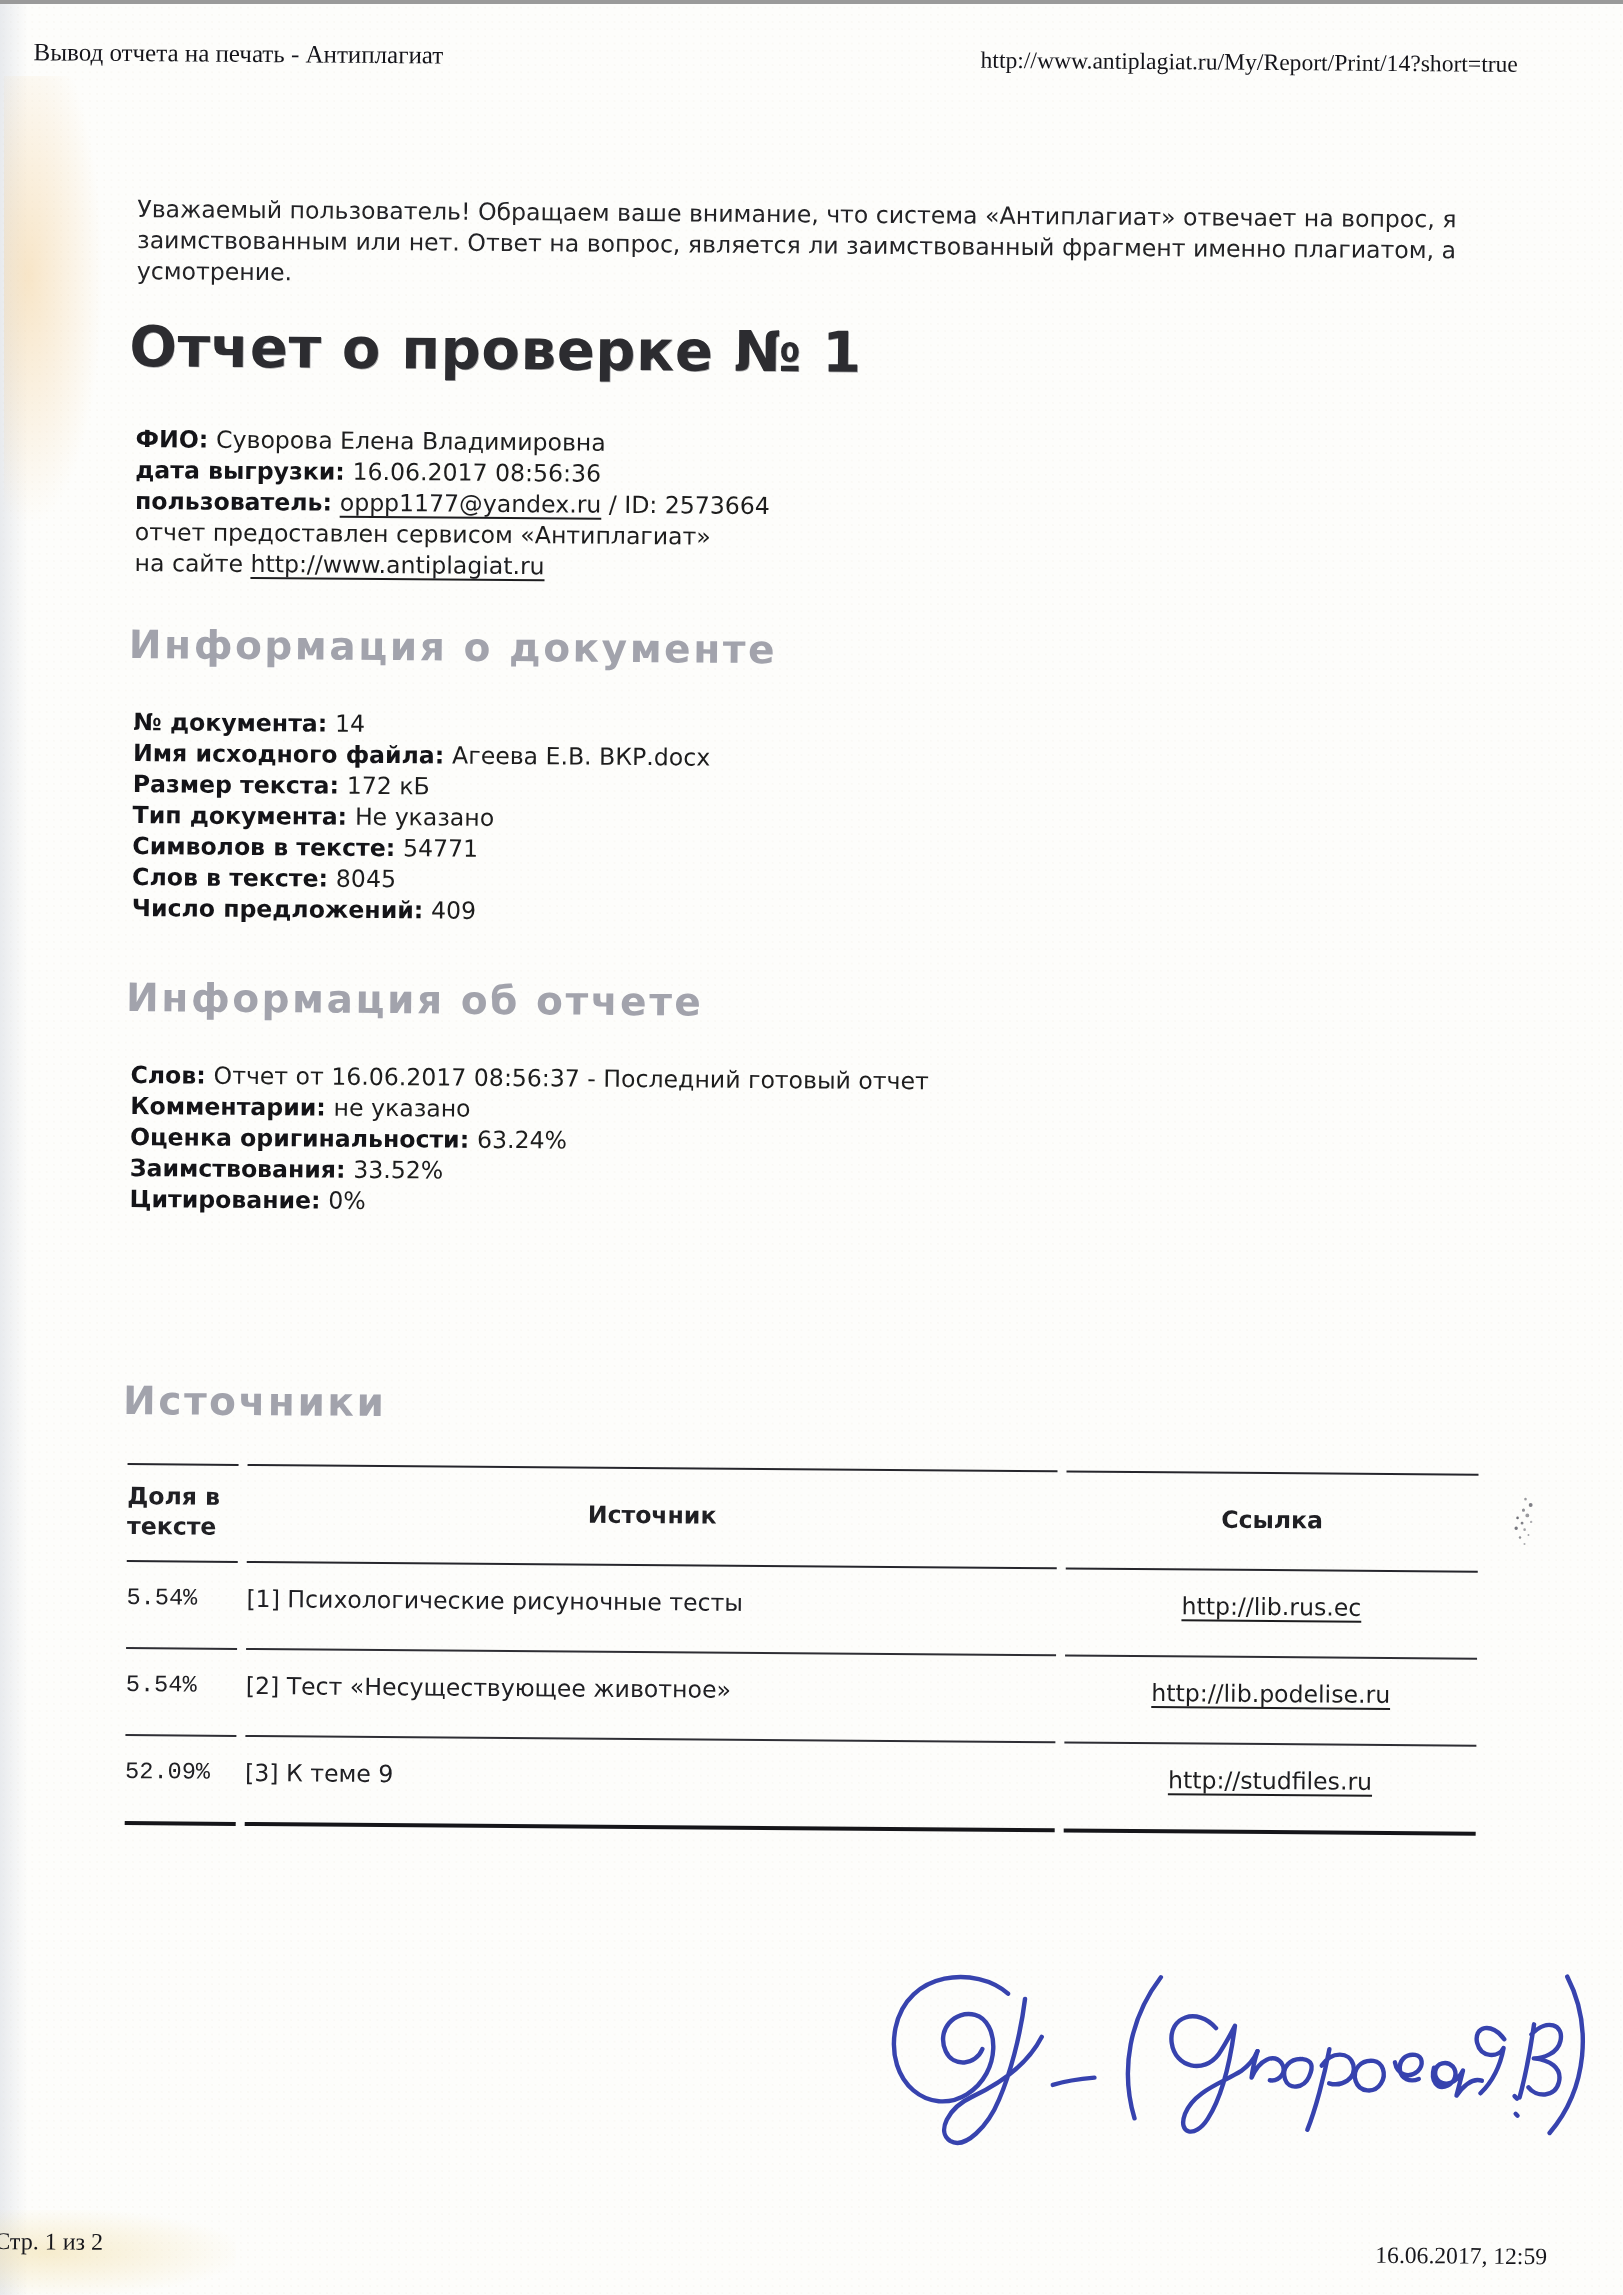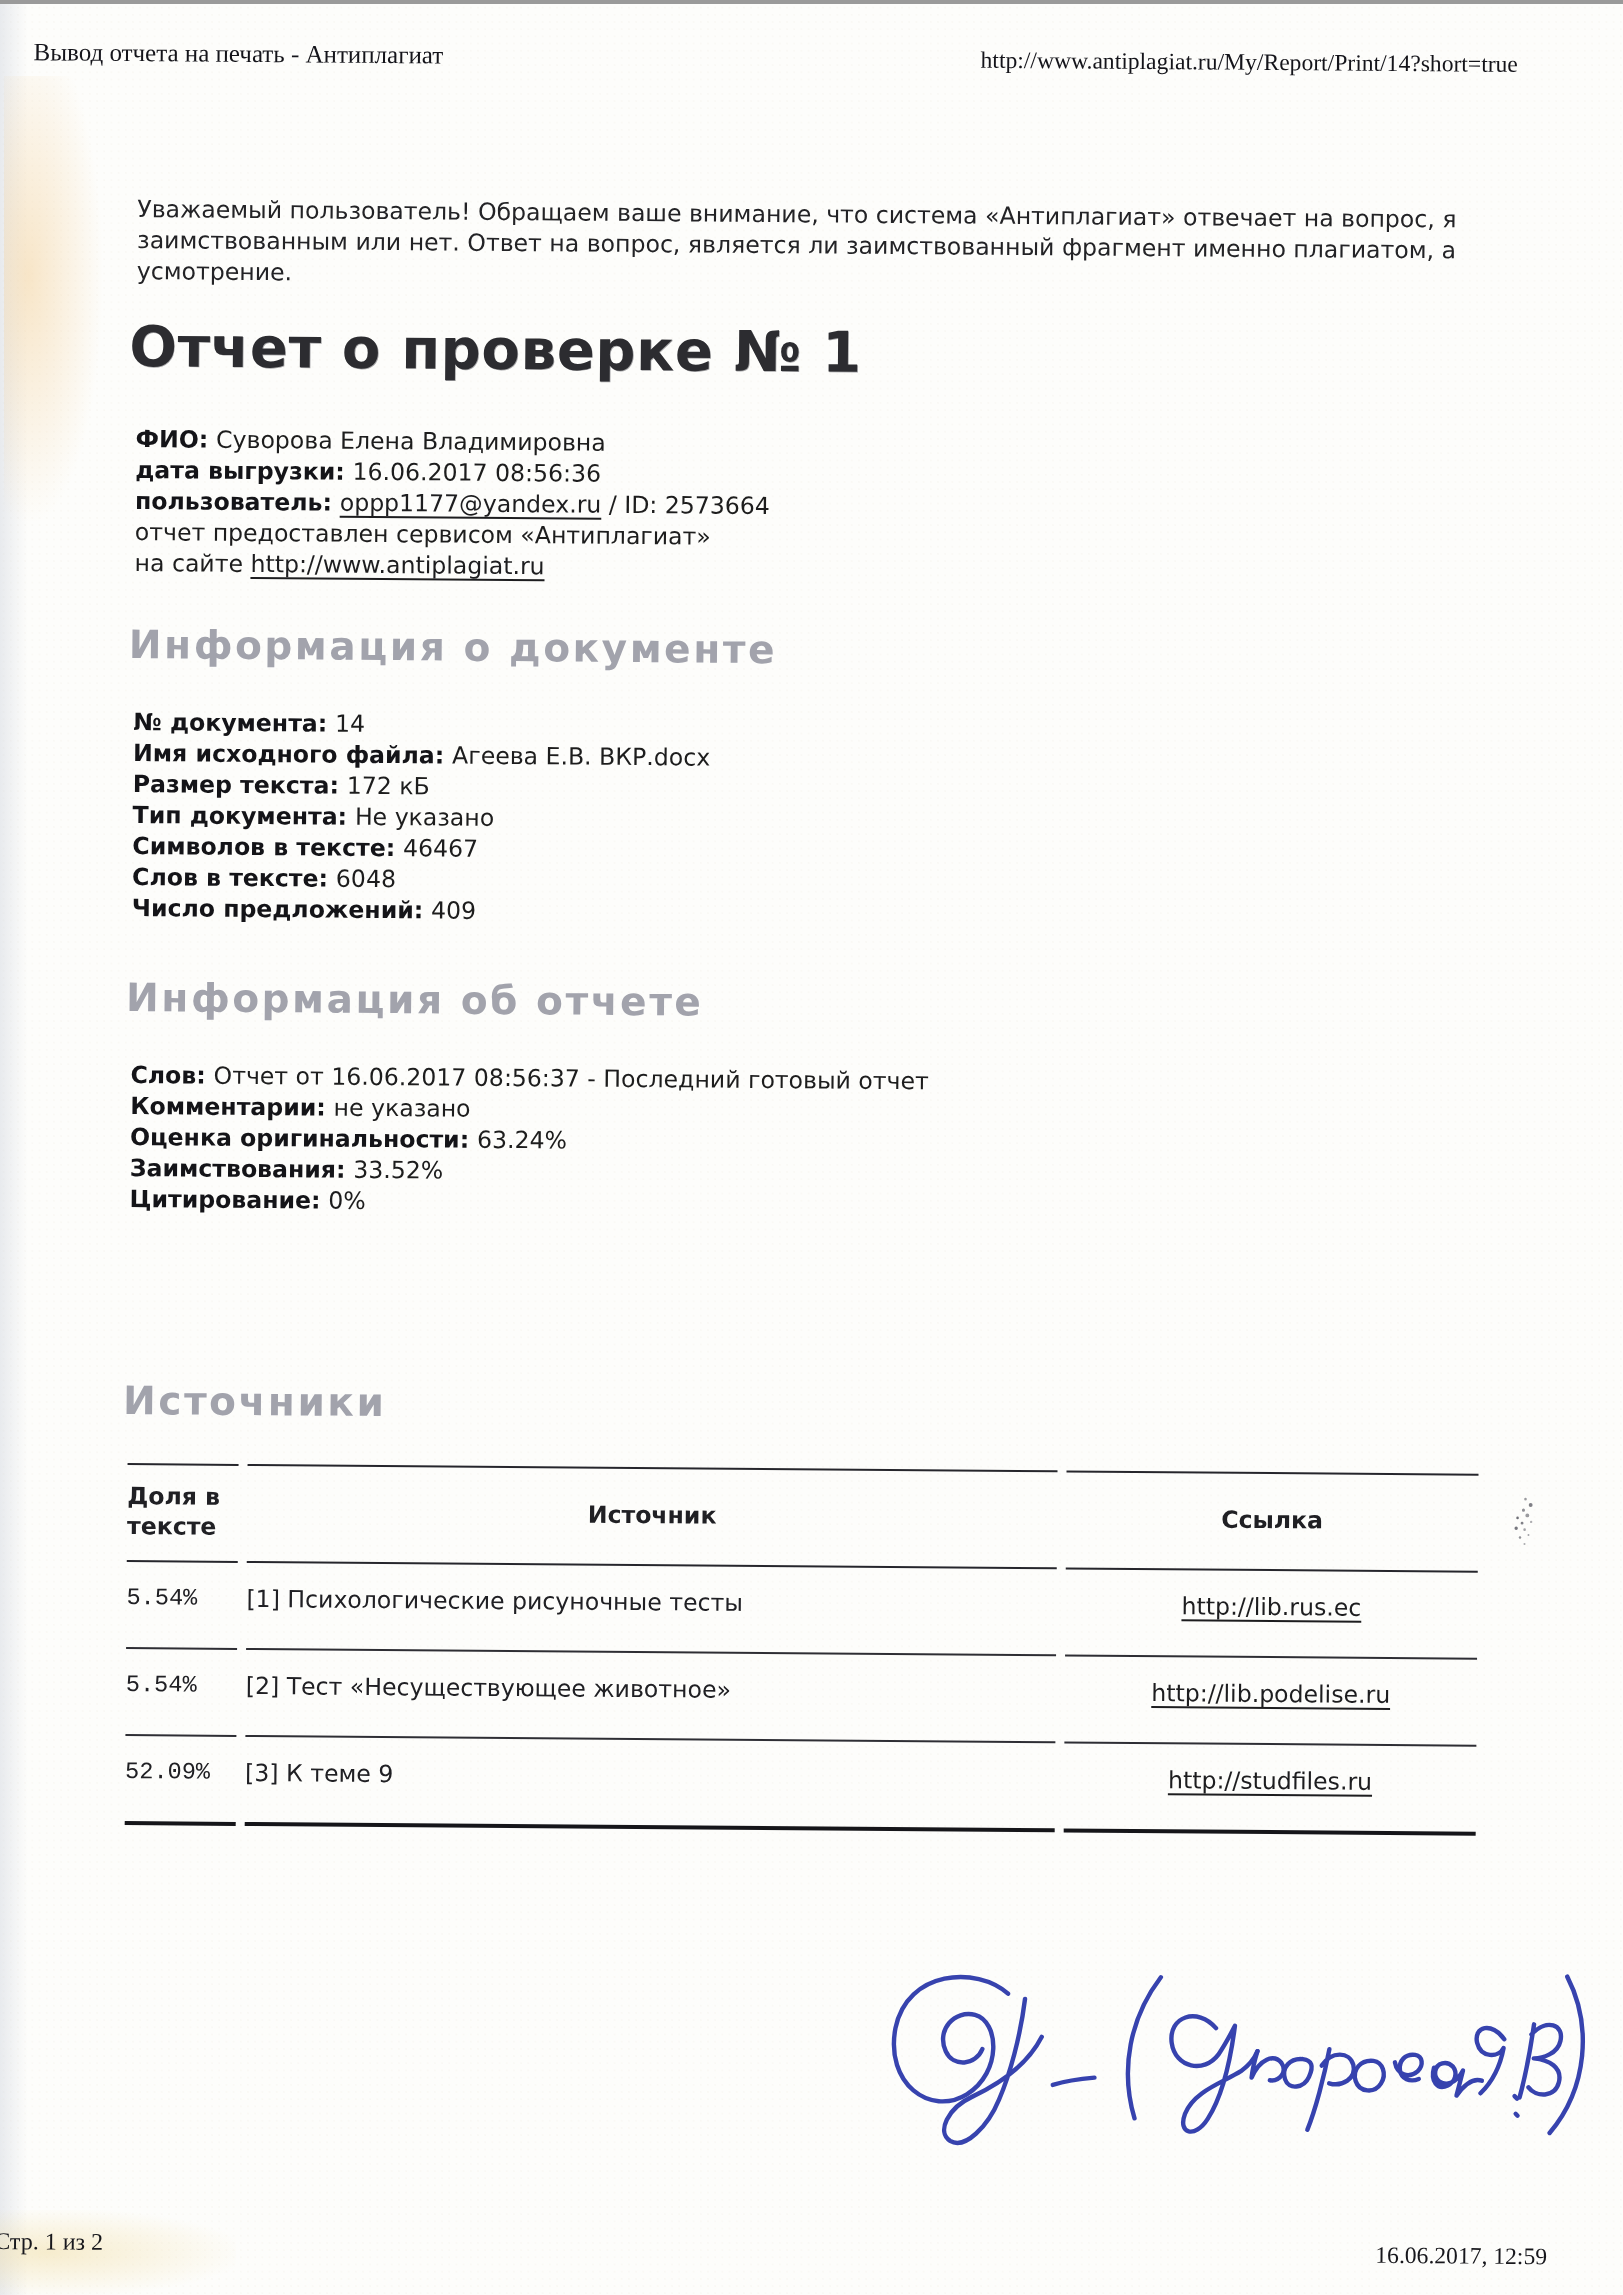--- a/index.html
+++ b/index.html
@@ -102,22 +102,22 @@
       </div>
     </div>
 
     <div class="section-heading h-doc">Информация о документе</div>
 
     <div class="info-block doc-block">
       <div class="line"><b>№ документа:</b><span>14</span></div>
       <div class="line"><b>Имя исходного файла:</b><span>Агеева Е.В. ВКР.docx</span></div>
       <div class="line"><b>Размер текста:</b><span>172 кБ</span></div>
       <div class="line"><b>Тип документа:</b><span>Не указано</span></div>
-      <div class="line"><b>Символов в тексте:</b><span>46467</span></div>
-      <div class="line"><b>Слов в тексте:</b><span>6048</span></div>
+      <div class="line"><b>Символов в тексте:</b><span>54771</span></div>
+      <div class="line"><b>Слов в тексте:</b><span>8045</span></div>
       <div class="line"><b>Число предложений:</b><span>409</span></div>
     </div>
 
     <div class="section-heading h-rep">Информация об отчете</div>
 
     <div class="info-block rep-block">
       <div class="line"><b>Слов:</b><span>Отчет от 16.06.2017 08:56:37 - Последний готовый отчет</span></div>
       <div class="line"><b>Комментарии:</b><span>не указано</span></div>
       <div class="line"><b>Оценка оригинальности:</b><span>63.24%</span></div>
       <div class="line"><b>Заимствования:</b><span>33.52%</span></div>

